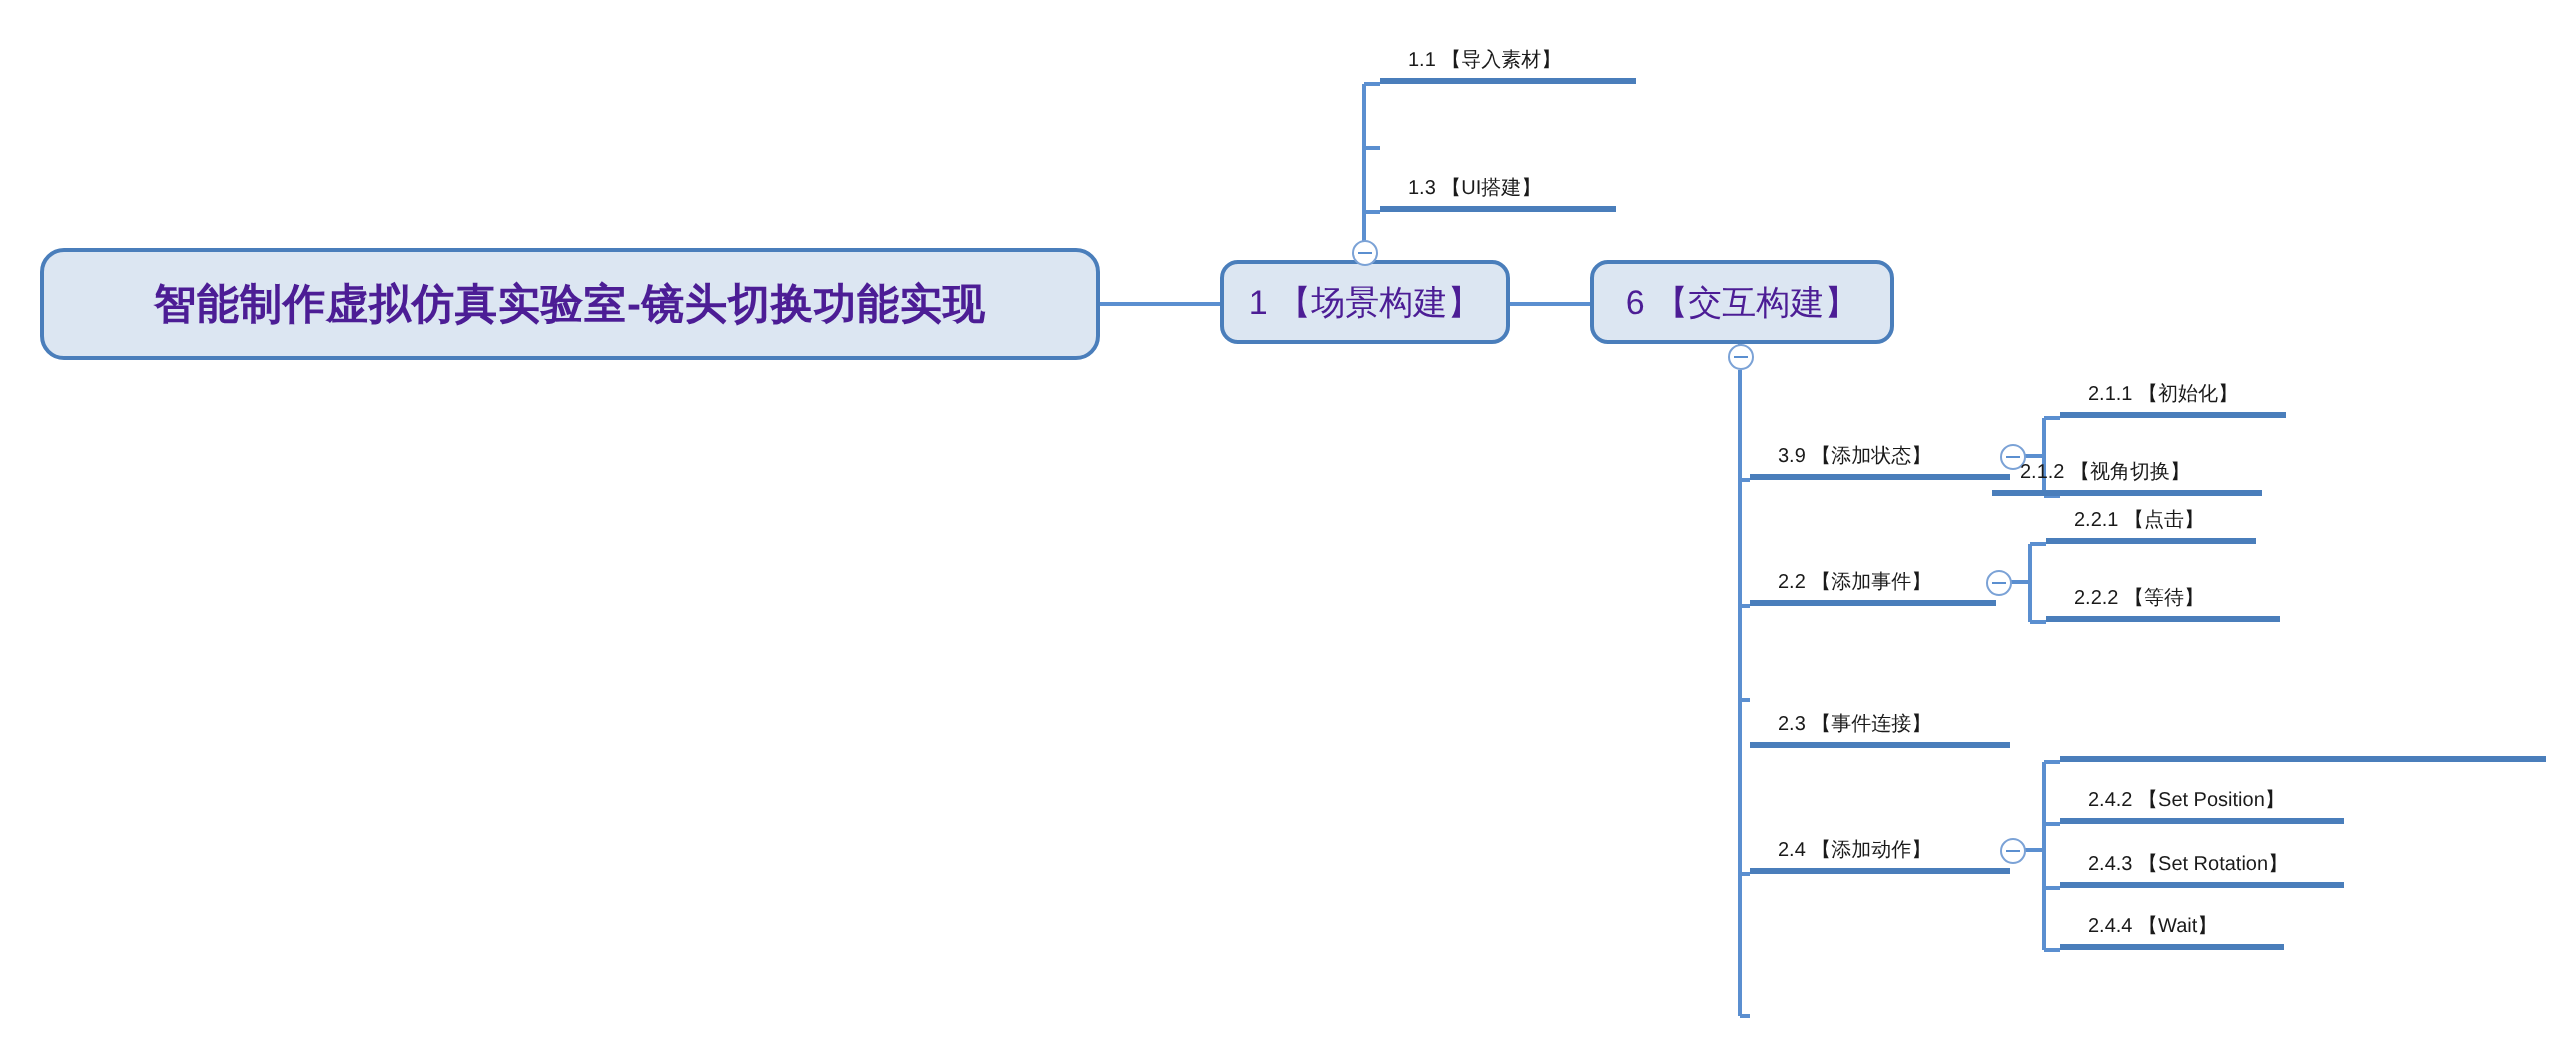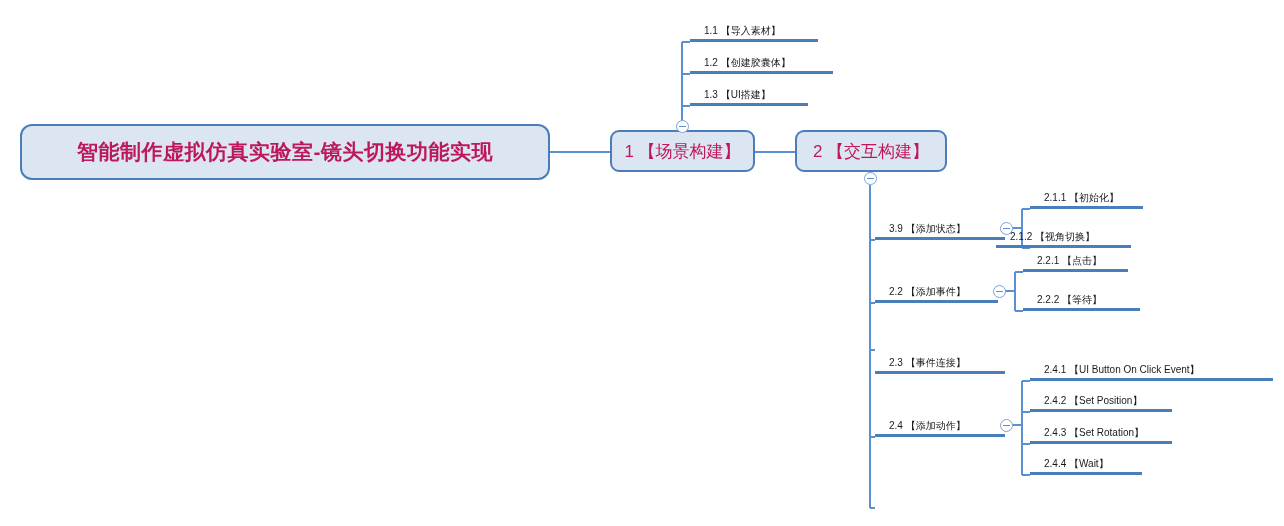--- a/index.html
+++ b/index.html
@@ -37,21 +37,21 @@
   
   .box-node {
     position: absolute;
     box-sizing: border-box;
     background: #dce6f2;
     border: 2px solid #4a7ebb;
     border-radius: 10px;
     display: flex;
     align-items: center;
     justify-content: center;
-    color: #be185d;
+    color: #4c1d95;
     white-space: nowrap;
   }
   .box-node.root {
     left: 20px;
     top: 124px;
     width: 530px;
     height: 56px;
     border-radius: 12px;
     font-size: 21px;
     font-weight: bold;
@@ -160,33 +160,29 @@
   <div class="box-node root">
     <span>智能制作虚拟仿真实验室-镜头切换功能实现</span>
   </div>
 
   <div class="box-node lvl1" id="node-1">
     <span>1 【场景构建】</span>
   </div>
   <div class="toggle" style="left:676px; top:120px;"></div>
 
   <div class="box-node lvl1" id="node-2">
-    <span>2 【交互构建】</span>
+    <span>6 【交互构建】</span>
   </div>
   <div class="toggle" style="left:864px; top:172px;"></div>
 
   <div class="bar-node" style="left:690px; top:20px; width:128px; height:22px;">
     <span class="bar-label">1.1 【导入素材】</span>
     <span class="bar-line"></span>
   </div>
 
-  <div class="bar-node" style="left:690px; top:52px; width:143px; height:22px;">
-    <span class="bar-label">1.2 【创建胶囊体】</span>
-    <span class="bar-line"></span>
-  </div>
 
   <div class="bar-node" style="left:690px; top:84px; width:118px; height:22px;">
     <span class="bar-label">1.3 【UI搭建】</span>
     <span class="bar-line"></span>
   </div>
 
   <div class="bar-node" style="left:875px; top:218px; width:130px; height:22px;">
     <span class="bar-label">3.9 【添加状态】</span>
     <span class="bar-line"></span>
   </div>
@@ -224,21 +220,20 @@
     <span class="bar-label">2.2.1 【点击】</span>
     <span class="bar-line"></span>
   </div>
 
   <div class="bar-node" style="left:1023px; top:289px; width:117px; height:22px;">
     <span class="bar-label">2.2.2 【等待】</span>
     <span class="bar-line"></span>
   </div>
 
   <div class="bar-node eng" style="left:1030px; top:359px; width:243px; height:22px;">
-    <span class="bar-label">2.4.1 【UI Button On Click Event】</span>
     <span class="bar-line"></span>
   </div>
 
   <div class="bar-node eng" style="left:1030px; top:390px; width:142px; height:22px;">
     <span class="bar-label">2.4.2 【Set Position】</span>
     <span class="bar-line"></span>
   </div>
 
   <div class="bar-node eng" style="left:1030px; top:422px; width:142px; height:22px;">
     <span class="bar-label">2.4.3 【Set Rotation】</span>

